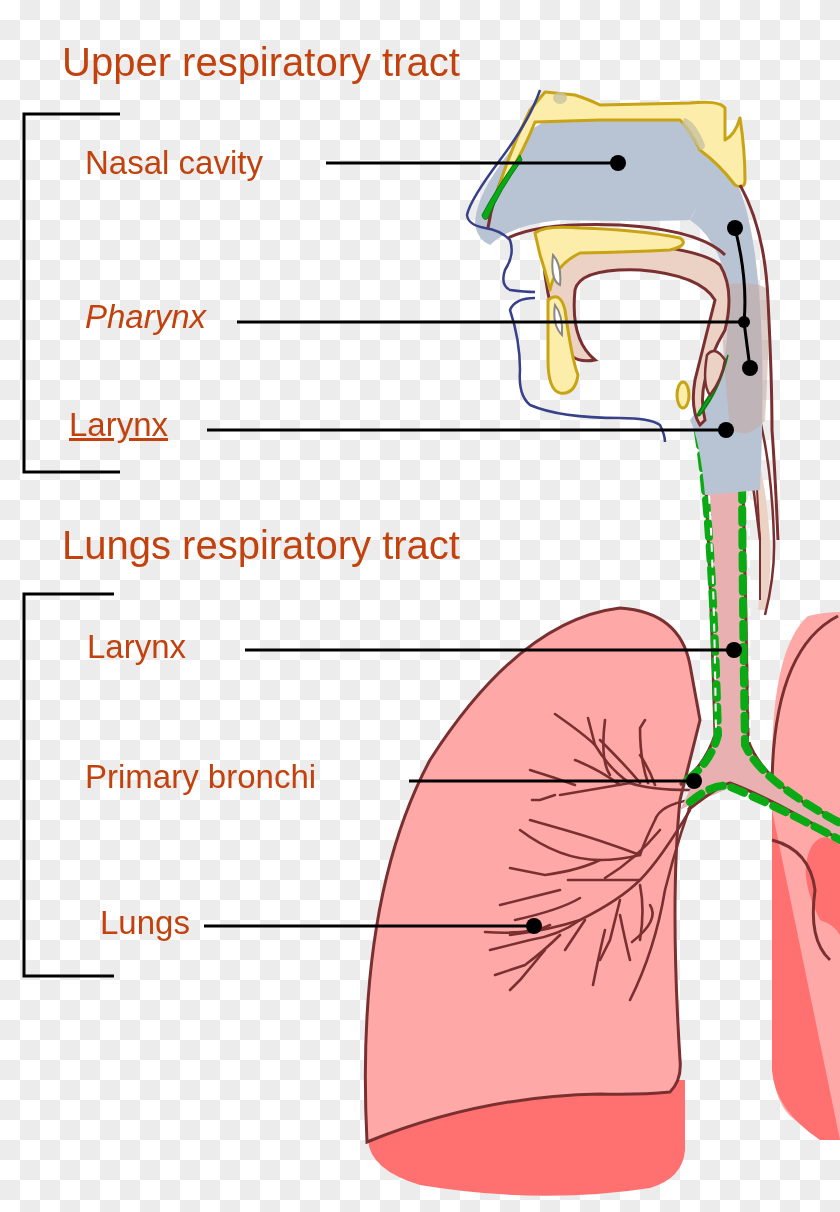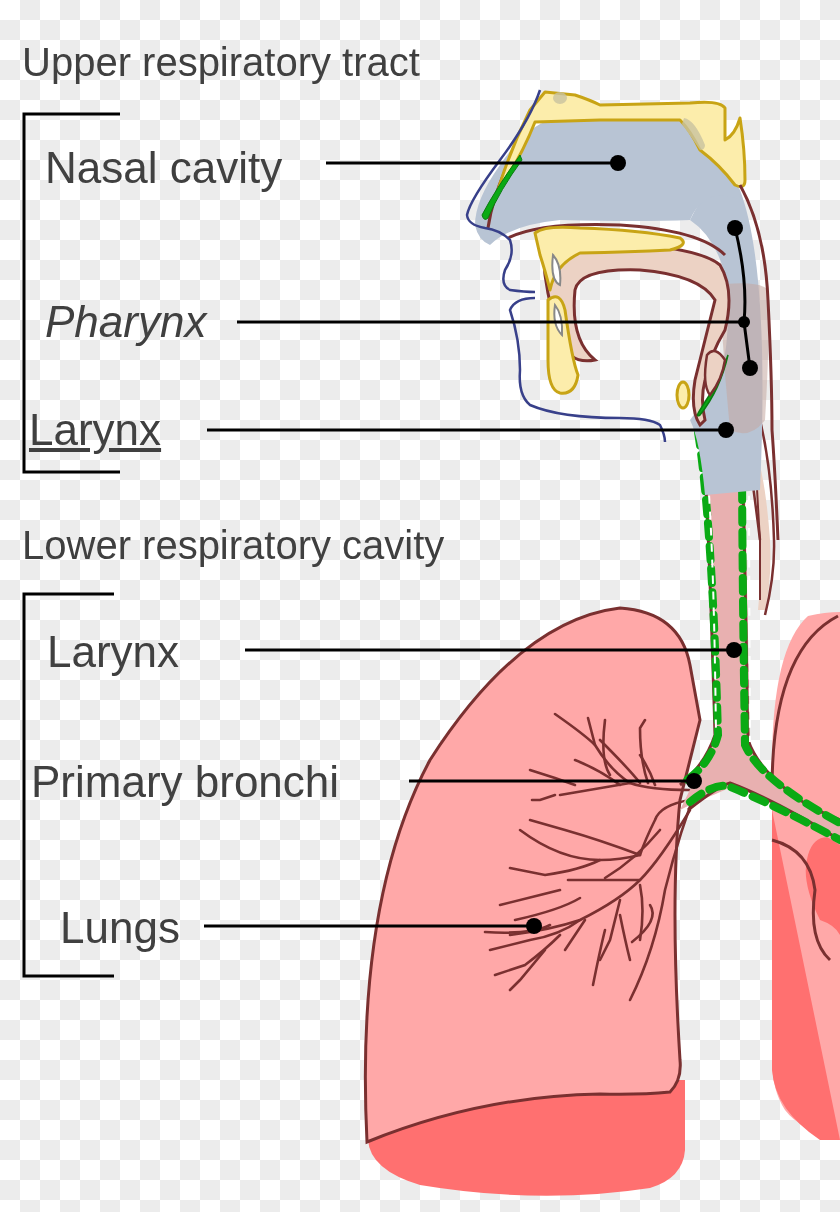--- a/index.html
+++ b/index.html
@@ -7,23 +7,23 @@
     width: 840px; height: 1212px; overflow: hidden; position: relative;
     background-color: #ffffff;
     background-image:
       linear-gradient(45deg, #ececec 25%, transparent 25%, transparent 75%, #ececec 75%),
       linear-gradient(45deg, #ececec 25%, transparent 25%, transparent 75%, #ececec 75%);
     background-size: 40px 40px;
     background-position: 0 0, 20px 20px;
     font-family: "Liberation Sans", "DejaVu Sans", sans-serif;
   }
   #diagram { position: absolute; left: 0; top: 0; width: 840px; height: 1212px; }
-  .txt { position: absolute; color: #404040; white-space: nowrap; line-height: 1; }
+  .txt { position: absolute; color: #c2410c; white-space: nowrap; line-height: 1; margin-left: 40px; }
   .section-title { font-size: 40px; }
-  .label { font-size: 44px; }
+  .label { font-size: 33px; }
 </style>
 </head>
 <body>
 
 <svg id="diagram" viewBox="0 0 840 1212" xmlns="http://www.w3.org/2000/svg">
 
   <g>
     <path d="M772 1060 L772 780 Q770 650 808 616 Q825 612 840 612 L840 1140 Q800 1130 785 1110 Q772 1090 772 1060 Z" fill="#ffa8a8"></path>
     <path d="M772 810 L772 1070 Q775 1110 820 1140 L840 1140 L840 840 Q815 830 808 855 Q800 880 820 920 Q835 925 840 935 L840 1140" fill="#ff7070"></path>
     <path d="M772 790 Q772 650 838 616" fill="none" stroke="#7a3030" stroke-width="3"></path>
@@ -160,16 +160,16 @@
     <path d="M120 114 L24 114 L24 472 L120 472"></path>
     <path d="M114 594 L24 594 L24 976 L114 976"></path>
   </g>
 </svg>
 
 <div class="txt section-title" style="left:22px; top:42px;">Upper respiratory tract</div>
 <div class="txt label" style="left:45px; top:146px;">Nasal cavity</div>
 <div class="txt label" style="left:45px; top:300px;font-style:italic;">Pharynx</div>
 <div class="txt label" style="left:29px; top:408px;text-decoration:underline;">Larynx</div>
 
-<div class="txt section-title" style="left:22px; top:525px;">Lower respiratory cavity</div>
+<div class="txt section-title" style="left:22px; top:525px;">Lungs respiratory tract</div>
 <div class="txt label" style="left:47px; top:630px;">Larynx</div>
-<div class="txt label" style="left:31px; top:760px;">Primary bronchi</div>
+<div class="txt label" style="left:45px; top:760px;">Primary bronchi</div>
 <div class="txt label" style="left:60px; top:906px;">Lungs</div>
 
 </body></html>

